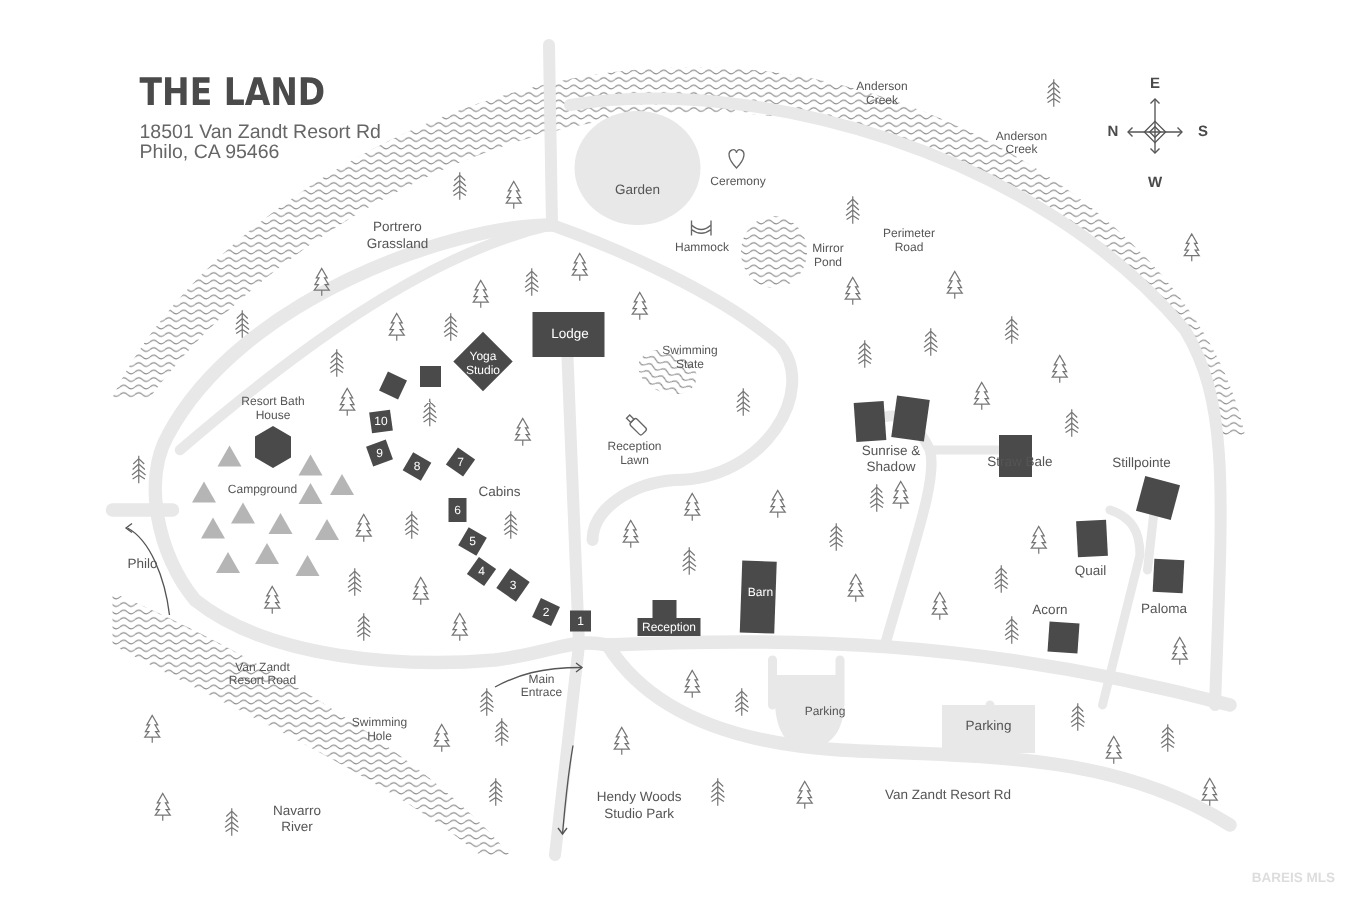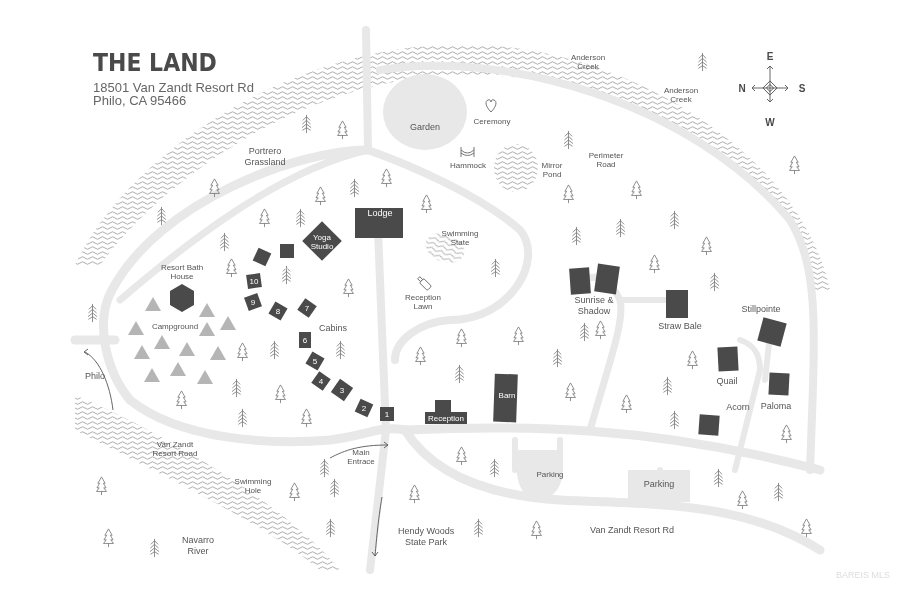--- a/index.html
+++ b/index.html
@@ -4,21 +4,21 @@
 <style>
   html, body { margin:0; padding:0; background:#ffffff; }
   body { width:900px; height:600px; position:relative; overflow:hidden; font-family:"Liberation Sans", "DejaVu Sans", sans-serif; color:#4a4a4a; }
   svg.map { position:absolute; left:0; top:0; width:900px; height:600px; }
   .lbl { position:absolute; font-size:8px; line-height:9px; color:#555; text-align:center; font-weight:normal; white-space:nowrap; transform:translate(-50%,-50%); }
   .lbl.big { font-size:9px; line-height:11px; }
   .lbl.light { color:#ffffff; }
   .title { position:absolute; left:93px; top:48px; font-family:"DejaVu Sans", sans-serif; font-weight:bold; font-size:22px; letter-spacing:0px; color:#4a4a4a; transform:scaleY(1.15); transform-origin:left top; }
   .addr { position:absolute; left:93px; font-size:13px; color:#666; }
   .compass-l { position:absolute; font-size:10px; font-weight:bold; color:#4a4a4a; transform:translate(-50%,-50%); }
-  .watermark { position:absolute; right:10px; bottom:20px; font-size:9px; color:#ddd; font-weight:normal; }
+  .watermark { position:absolute; right:10px; bottom:10px; font-size:9px; color:#ddd; font-weight:bold; }
 </style>
 </head>
 <body>
 
 <svg class="map" viewBox="0 0 900 600" xmlns="http://www.w3.org/2000/svg">
   <defs>
     <pattern id="waves" width="10" height="5" patternUnits="userSpaceOnUse">
       <path d="M0 3 Q2.5 0.5 5 3 T10 3" fill="none" stroke="#8a8a8a" stroke-width="0.7"></path>
     </pattern>
     <symbol id="tree-a" viewBox="0 0 14 22">
@@ -234,42 +234,42 @@
 <div class="compass-l" style="left:802px;top:88px">S</div>
 
 <div class="lbl big" style="left:425px;top:127px">Garden</div>
 <div class="lbl" style="left:492px;top:121px">Ceremony</div>
 <div class="lbl" style="left:468px;top:165px">Hammock</div>
 <div class="lbl" style="left:552px;top:170px"><span>Mirror</span><br><span>Pond</span></div>
 <div class="lbl" style="left:606px;top:160px"><span>Perimeter</span><br><span>Road</span></div>
 <div class="lbl" style="left:588px;top:62px"><span>Anderson</span><br><span>Creek</span></div>
 <div class="lbl" style="left:681px;top:95px"><span>Anderson</span><br><span>Creek</span></div>
 <div class="lbl big" style="left:265px;top:157px"><span>Portrero</span><br><span>Grassland</span></div>
-<div class="lbl big light" style="left:380px;top:213px">Lodge</div>
+<div class="lbl big light" style="left:380px;top:223px">Lodge</div>
 <div class="lbl light" style="left:322px;top:242px"><span>Yoga</span><br><span>Studio</span></div>
 <div class="lbl" style="left:460px;top:238px"><span>Swimming</span><br><span>State</span></div>
 <div class="lbl" style="left:423px;top:302px"><span>Reception</span><br><span>Lawn</span></div>
 <div class="lbl" style="left:182px;top:272px"><span>Resort Bath</span><br><span>House</span></div>
 <div class="lbl" style="left:175px;top:326px">Campground</div>
 <div class="lbl big" style="left:333px;top:328px">Cabins</div>
 <div class="lbl big" style="left:95px;top:376px">Philo</div>
 <div class="lbl light" style="left:446px;top:418px">Reception</div>
 <div class="lbl light" style="left:507px;top:395px">Barn</div>
 <div class="lbl big" style="left:594px;top:306px"><span>Sunrise &amp;</span><br><span>Shadow</span></div>
-<div class="lbl big" style="left:680px;top:326px">Straw Bale</div>
+<div class="lbl big" style="left:680px;top:308px">Straw Bale</div>
 <div class="lbl big" style="left:761px;top:309px">Stillpointe</div>
 <div class="lbl big" style="left:727px;top:381px">Quail</div>
 <div class="lbl big" style="left:776px;top:406px">Paloma</div>
-<div class="lbl big" style="left:738px;top:407px">Acorn</div>
+<div class="lbl big" style="left:700px;top:407px">Acorn</div>
 <div class="lbl" style="left:550px;top:474px">Parking</div>
 <div class="lbl big" style="left:659px;top:484px">Parking</div>
 <div class="lbl" style="left:175px;top:449px"><span>Van Zandt</span><br><span>Resort Road</span></div>
 <div class="lbl" style="left:361px;top:457px"><span>Main</span><br><span>Entrace</span></div>
 <div class="lbl" style="left:253px;top:486px"><span>Swimming</span><br><span>Hole</span></div>
-<div class="lbl big" style="left:412px;top:537px;text-align:center;transform:translate(-25%,-50%)"><span>Hendy Woods</span><br><span>State Park</span></div>
+<div class="lbl big" style="left:412px;top:537px;text-align:center;transform:translate(-25%,-50%)"><span>Hendy Woods</span><br><span>Studio Park</span></div>
 <div class="lbl big" style="left:198px;top:546px"><span>Navarro</span><br><span>River</span></div>
 <div class="lbl big" style="left:632px;top:530px">Van Zandt Resort Rd</div>
 
 <div class="lbl light" style="left:387px;top:414px">1</div>
 <div class="lbl light" style="left:364px;top:408px">2</div>
 <div class="lbl light" style="left:342px;top:390px">3</div>
 <div class="lbl light" style="left:321px;top:381px">4</div>
 <div class="lbl light" style="left:315px;top:361px">5</div>
 <div class="lbl light" style="left:305px;top:340px">6</div>
 <div class="lbl light" style="left:307px;top:308px">7</div>

